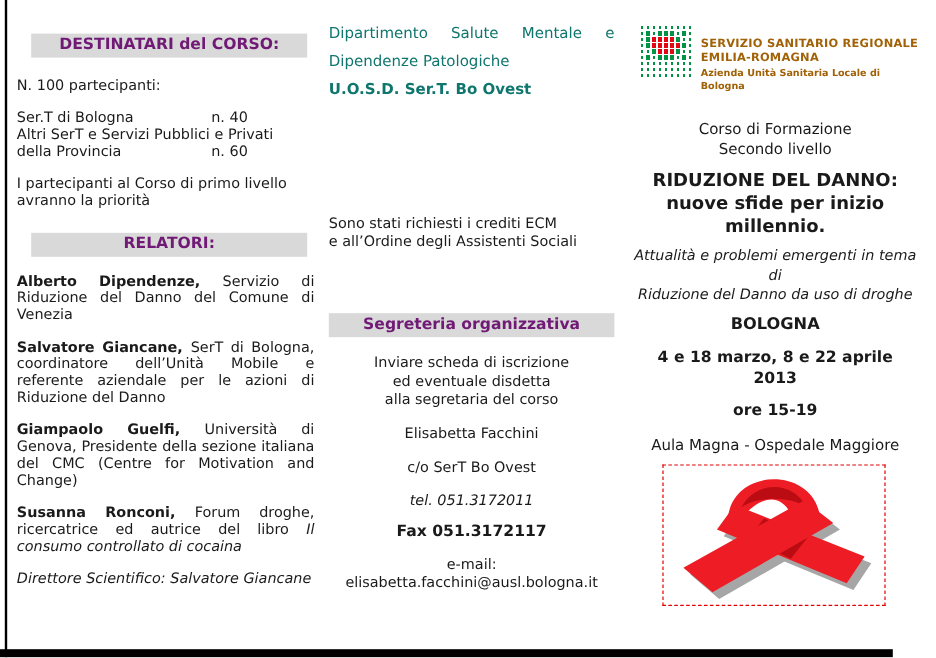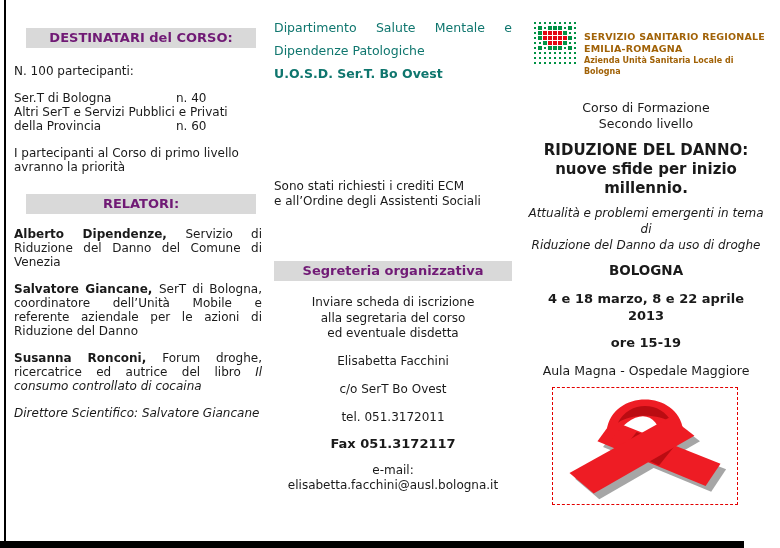--- a/index.html
+++ b/index.html
@@ -38,21 +38,21 @@
   
   .dept{margin-top:16px;color:#0f766e;font-size:12.5px;line-height:23px;}
   .dept .j{text-align:justify;text-align-last:justify;}
   .dept .b{font-weight:bold;}
   #ecm{margin-top:94px;font-size:12px;line-height:15px;}
   #bar-segreteria{margin-top:52px;width:238px;}
   .cline{text-align:center;font-size:12px;line-height:15.5px;}
   #instructions{margin-top:14px;}
   #contact-name{margin-top:12px;}
   #contact-org{margin-top:13px;}
-  #phone{margin-top:12px;}
+  #phone{margin-top:12px;font-style:italic;}
   #fax{margin-top:11px;font-weight:bold;font-size:13px;}
   #email-block{margin-top:11px;}
 
   
   #logo-row{margin:20px 0 0 8px;display:flex;align-items:flex-start;}
   #logo-grid{flex:0 0 auto;font-size:0;line-height:0;}
   .lg-row{height:5px;}
   .cell{display:inline-block;width:5px;height:5px;box-sizing:border-box;background-clip:content-box;}
   .cell.sm{padding:1.5px;background-color:#009245;}
   .cell.bg{padding:0.5px;background-color:#009245;}
@@ -106,20 +106,23 @@
 
     <div class="graybar" id="bar-relatori">RELATORI:</div>
 
     <p class="speaker">
       <b>Alberto Dipendenze,</b><span>Servizio di Riduzione del Danno del Comune di Venezia</span>
     </p>
     <p class="speaker">
       <b>Salvatore Giancane,</b><span>SerT di Bologna, coordinatore dell’Unità Mobile e referente aziendale per le azioni di Riduzione del Danno</span>
     </p>
     <p class="speaker">
+      <b>Giampaolo Guelfi,</b><span>Università di Genova, Presidente della sezione italiana del CMC (Centre for Motivation and Change)</span>
+    </p>
+    <p class="speaker">
       <b>Susanna Ronconi,</b><span>Forum droghe, ricercatrice ed autrice del libro </span><span class="bk">Il consumo controllato di cocaina</span>
     </p>
 
     <div id="director">Direttore Scientifico: Salvatore Giancane</div>
   </div>
 
   <div class="col" id="col-mid">
     <div class="dept">
       <div class="j">Dipartimento Salute Mentale e</div>
       <div>Dipendenze Patologiche</div>
@@ -128,22 +131,22 @@
 
     <div id="ecm">
       <div>Sono stati richiesti i crediti ECM</div>
       <div>e all’Ordine degli Assistenti Sociali</div>
     </div>
 
     <div class="graybar" id="bar-segreteria">Segreteria organizzativa</div>
 
     <div id="instructions">
       <div class="cline">Inviare scheda di iscrizione</div>
+      <div class="cline">ed eventuale disdetta</div>
       <div class="cline">alla segretaria del corso</div>
-      <div class="cline">ed eventuale disdetta</div>
     </div>
 
     <div class="cline" id="contact-name">Elisabetta Facchini</div>
     <div class="cline" id="contact-org">c/o SerT Bo Ovest</div>
     <div class="cline" id="phone">tel. 051.3172011</div>
     <div class="cline" id="fax">Fax 051.3172117</div>
     <div id="email-block">
       <div class="cline">e-mail:</div>
       <div class="cline">elisabetta.facchini@ausl.bologna.it</div>
     </div>

